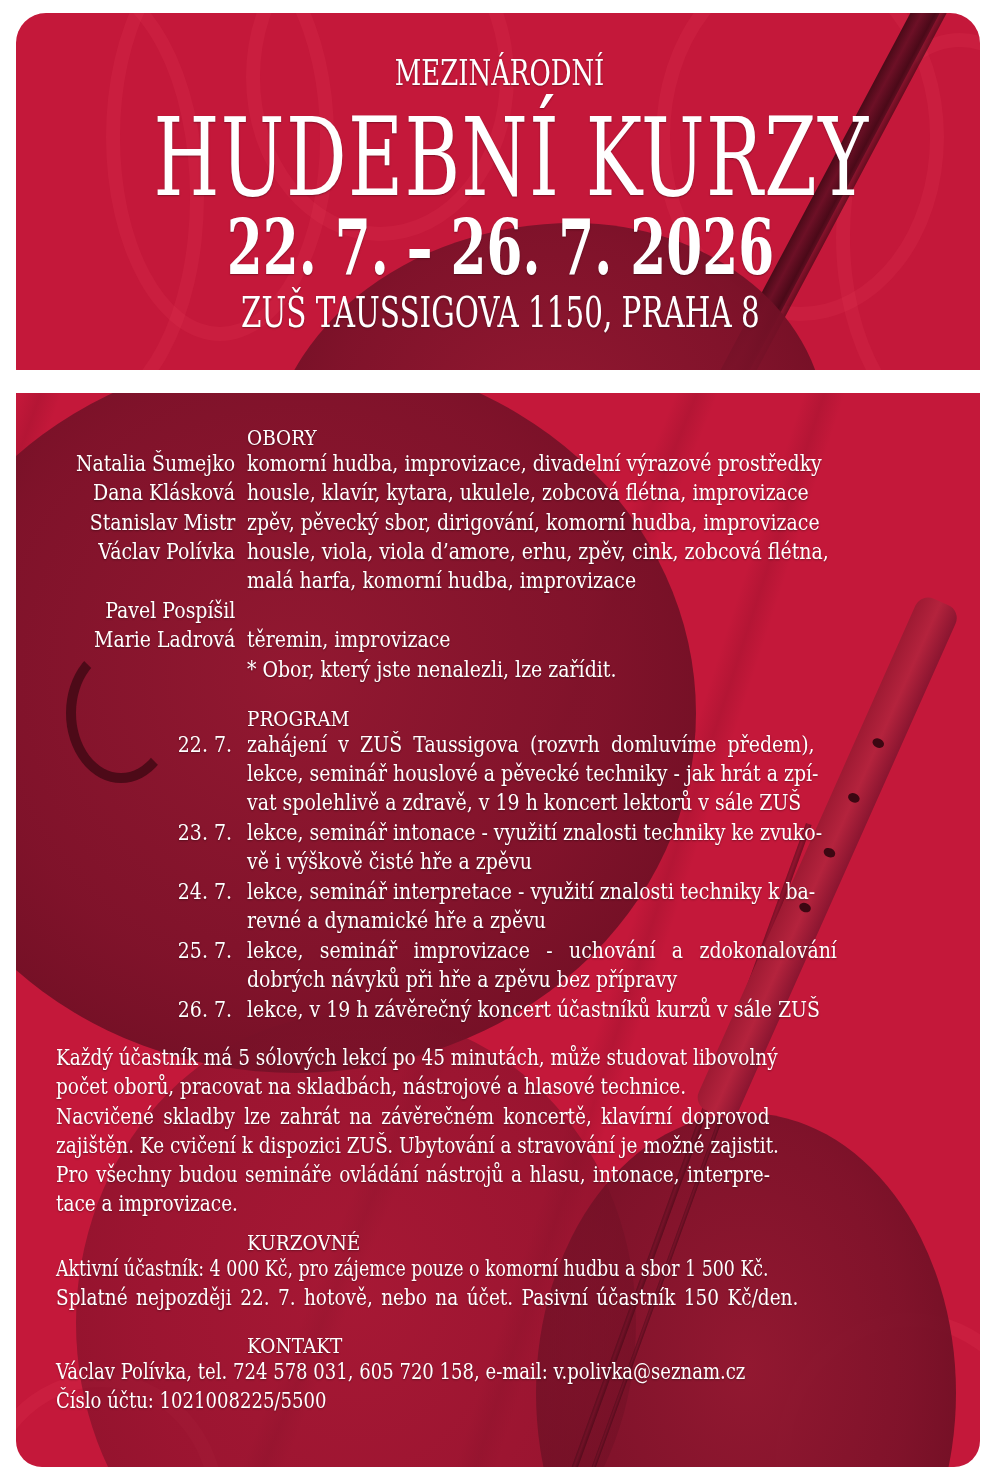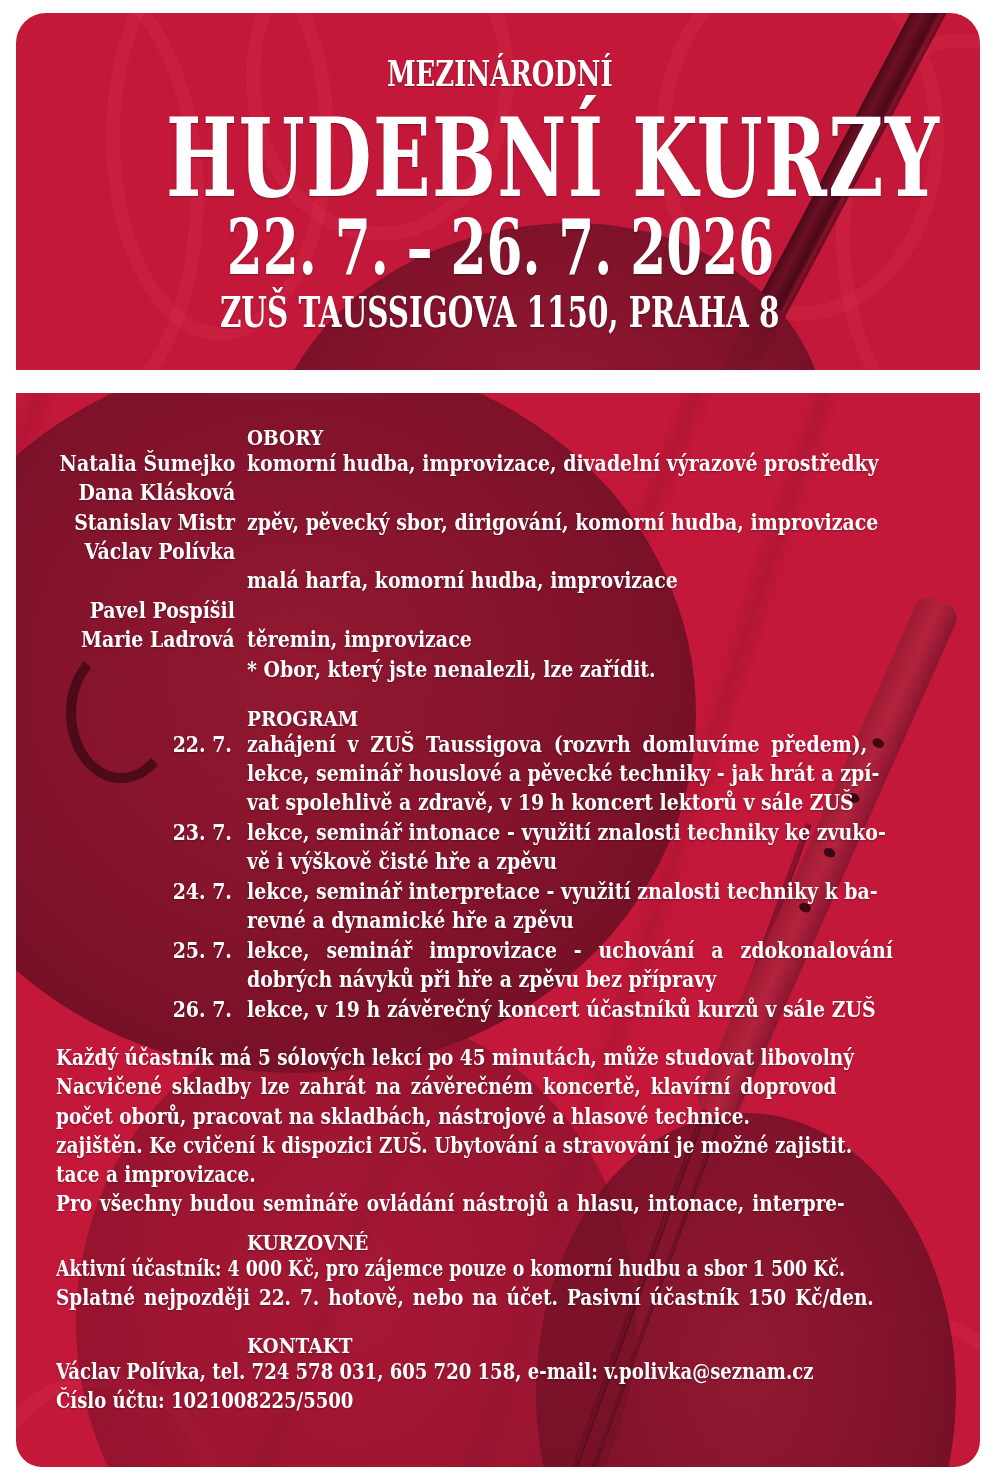--- a/index.html
+++ b/index.html
@@ -60,21 +60,21 @@
   .row { position: absolute; left: 0; width: 1000px; height: 29px; font-size: 22px; line-height: 29px; }
   .row .name { position: absolute; right: 765px; text-align: right; white-space: nowrap; }
   .row .txt { position: absolute; left: 247px; white-space: nowrap; }
   .sq { display: inline-block; transform-origin: left top; }
   .sq-r { display: inline-block; transform-origin: right top; }
 
   .para { position: absolute; left: 56px; width: 880px; font-size: 22px; line-height: 29.3px; }
   .para .line { display: block; white-space: nowrap; }
   .para .line .sq { transform: scaleX(0.84); }
 
-  .shadow { text-shadow: 0 1px 2px rgba(0,0,0,0.35); font-weight: bold; }
+  .shadow { text-shadow: 0 1px 2px rgba(0,0,0,0.35); }
 </style>
 </head>
 <body>
 
 <div class="card card-top">
   <div class="bg-layer">
     <div class="swirl" style="left:-60px;top:-40px;width:220px;height:420px;"></div>
     <div class="swirl" style="left:90px;top:-80px;width:200px;height:380px;"></div>
     <div class="swirl" style="left:230px;top:-100px;width:240px;height:300px;"></div>
     <div class="swirl" style="left:640px;top:-60px;width:260px;height:340px;"></div>
@@ -133,27 +133,29 @@
 <div class="abs hdr shadow" style="left:247px;top:426px;">
   <span class="sq" style="transform:scaleX(0.88);">OBORY</span>
 </div>
 
 <div class="row shadow" style="top:449px;">
   <span class="name"><span class="sq-r" style="transform:scaleX(0.86);">Natalia Šumejko</span></span>
   <span class="txt"><span class="sq" style="transform:scaleX(0.86);">komorní hudba, improvizace, divadelní výrazové prostředky</span></span>
 </div>
 <div class="row shadow" style="top:478px;">
   <span class="name"><span class="sq-r" style="transform:scaleX(0.86);">Dana Klásková</span></span>
+  <span class="txt"><span class="sq" style="transform:scaleX(0.86);">housle, klavír, kytara, ukulele, zobcová flétna, improvizace</span></span>
 </div>
 <div class="row shadow" style="top:508px;">
   <span class="name"><span class="sq-r" style="transform:scaleX(0.86);">Stanislav Mistr</span></span>
   <span class="txt"><span class="sq" style="transform:scaleX(0.86);">zpěv, pěvecký sbor, dirigování, komorní hudba, improvizace</span></span>
 </div>
 <div class="row shadow" style="top:537px;">
   <span class="name"><span class="sq-r" style="transform:scaleX(0.86);">Václav Polívka</span></span>
+  <span class="txt"><span class="sq" style="transform:scaleX(0.86);">housle, viola, viola d’amore, erhu, zpěv, cink, zobcová flétna,</span></span>
 </div>
 <div class="row shadow" style="top:566px;">
   <span class="name"><span class="sq-r" style="transform:scaleX(0.86);"></span></span>
   <span class="txt"><span class="sq" style="transform:scaleX(0.86);">malá harfa, komorní hudba, improvizace</span></span>
 </div>
 <div class="row shadow" style="top:596px;">
   <span class="name"><span class="sq-r" style="transform:scaleX(0.86);">Pavel Pospíšil</span></span>
 </div>
 <div class="row shadow" style="top:625px;">
   <span class="name"><span class="sq-r" style="transform:scaleX(0.86);">Marie Ladrová</span></span>
@@ -202,25 +204,25 @@
   <span class="txt"><span class="sq" style="transform:scaleX(0.86);">dobrých návyků při hře a zpěvu bez přípravy</span></span>
 </div>
 
 <div class="row shadow" style="top:995px;">
   <span class="name" style="right:768px;"><span class="sq-r" style="transform:scaleX(0.86);">26. 7.</span></span>
   <span class="txt"><span class="sq" style="transform:scaleX(0.86);">lekce, v 19 h závěrečný koncert účastníků kurzů v sále ZUŠ</span></span>
 </div>
 
 <div class="para shadow" style="top:1043px;">
   <span class="line"><span class="sq">Každý účastník má 5 sólových lekcí po 45 minutách, může studovat libovolný</span></span>
+  <span class="line"><span class="sq">počet oborů, pracovat na skladbách, nástrojové a hlasové technice.</span></span>
   <span class="line"><span class="sq" style="word-spacing:4px;">Nacvičené skladby lze zahrát na závěrečném koncertě, klavírní doprovod</span></span>
-  <span class="line"><span class="sq">počet oborů, pracovat na skladbách, nástrojové a hlasové technice.</span></span>
   <span class="line"><span class="sq">zajištěn. Ke cvičení k dispozici ZUŠ. Ubytování a stravování je možné zajistit.</span></span>
+  <span class="line"><span class="sq" style="word-spacing:2px;">Pro všechny budou semináře ovládání nástrojů a hlasu, intonace, interpre-</span></span>
   <span class="line"><span class="sq">tace a improvizace.</span></span>
-  <span class="line"><span class="sq" style="word-spacing:2px;">Pro všechny budou semináře ovládání nástrojů a hlasu, intonace, interpre-</span></span>
 </div>
 
 <div class="abs hdr shadow" style="left:247px;top:1231px;text-align:center;">
   <span class="sq" style="transform:scaleX(0.88);">KURZOVNÉ</span>
 </div>
 <div class="para shadow" style="top:1254px;">
   <span class="line"><span class="sq" style="transform:scaleX(0.79);">Aktivní účastník: 4 000 Kč, pro zájemce pouze o komorní hudbu a sbor 1 500 Kč.</span></span>
   <span class="line"><span class="sq" style="transform:scaleX(0.84);word-spacing:3px;">Splatné nejpozději 22. 7. hotově, nebo na účet. Pasivní účastník 150 Kč/den.</span></span>
 </div>
 

